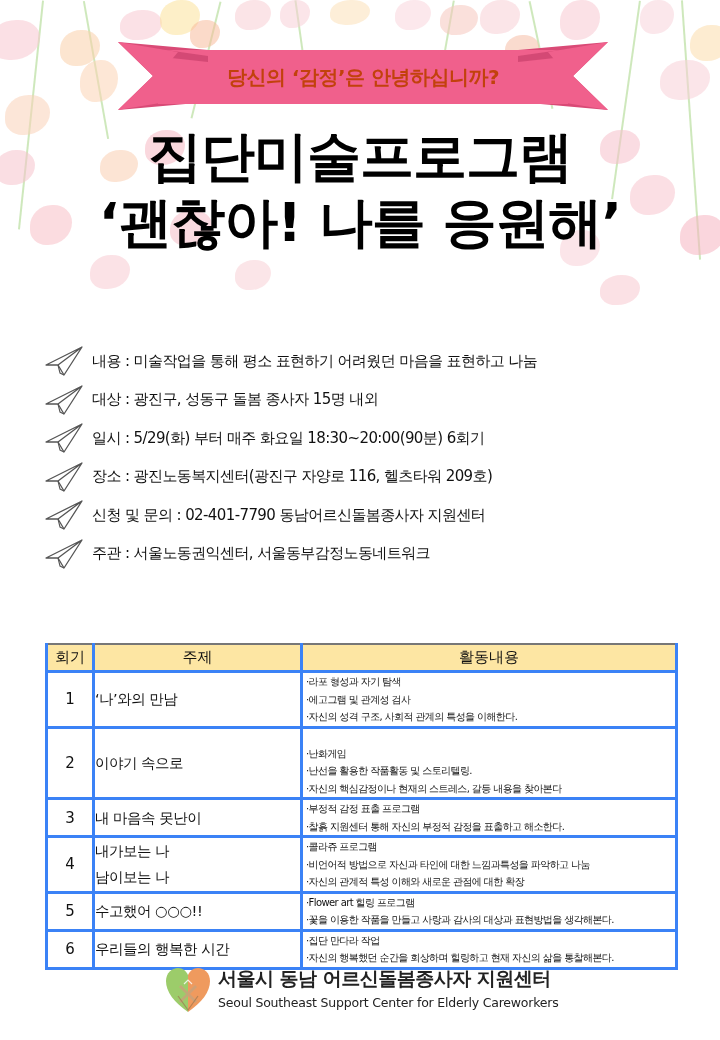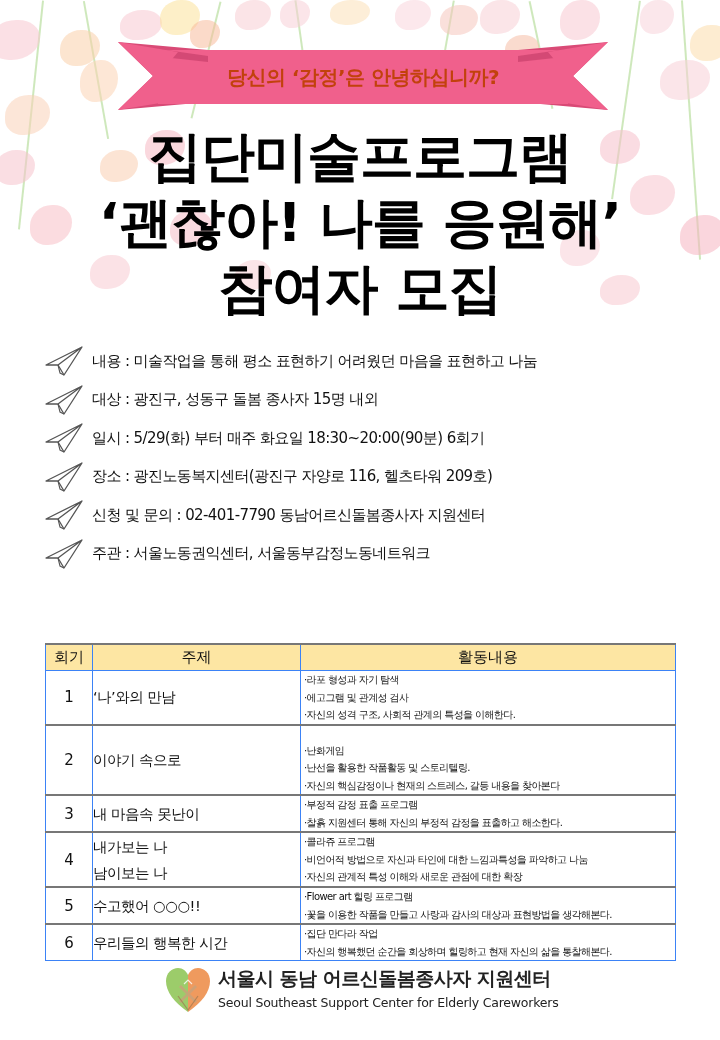--- a/index.html
+++ b/index.html
@@ -32,21 +32,21 @@
   .info { position: absolute; left: 44px; top: 342px; width: 670px; }
   .info-row { height: 38.5px; display: flex; align-items: center; }
   .info-row .icon { width: 40px; height: 32px; margin-right: 8px; flex: 0 0 auto; }
   .info-row .txt { font-size: 15px; letter-spacing: -0.6px; white-space: nowrap; }
 
   table.schedule {
     position: absolute; left: 45px; top: 643px; width: 630px;
     border-collapse: collapse; table-layout: fixed;
     font-family: "DejaVu Sans", sans-serif;
   }
-  table.schedule th, table.schedule td { border: 1px solid #3b82f6; padding: 0; }
+  table.schedule th, table.schedule td { border: 3px solid #3b82f6; padding: 0; }
   table.schedule tr.row-sep td { border-top: 2px solid #777; }
   table.schedule th {
     background: #fde6a3; font-weight: normal; font-size: 15px; height: 25px;
     border-top: 2px solid #777;
   }
   td.num { text-align: center; font-size: 15px; }
   td.topic { text-align: left; font-size: 14.5px; line-height: 26px; letter-spacing: -0.5px; }
   td.acts { font-size: 10px; letter-spacing: -0.6px; padding-left: 3px !important; vertical-align: top; }
   td.acts div { height: 17.5px; line-height: 17.5px; white-space: nowrap; overflow: hidden; }
 
@@ -115,21 +115,20 @@
     <polygon points="470,4 400,14 400,20 455,14" fill="#c23a66" opacity="0.6"></polygon>
     <polygon points="0,0 60,10 40,34 60,58 0,68 35,34" fill="#f0608c"></polygon>
     <polygon points="490,0 430,10 450,34 430,58 490,68 455,34" fill="#f0608c"></polygon>
   </svg>
   <div class="ribbon-text">당신의 ‘감정’은 안녕하십니까?</div>
 </div>
 
 <div class="title">
   <div>집단미술프로그램</div>
   <div>‘괜찮아! 나를 응원해’</div>
-  <div>참여자 모집</div>
 </div>
 
 <div class="info">
   <div class="info-row">
     <svg class="icon" viewBox="0 0 40 32">
         <path d="M38 2 L2 20 L14 20 L20 30 Z M38 2 L14 20 M38 2 L20 30" fill="none" stroke="#555" stroke-width="1.3" stroke-linejoin="round"></path>
         <path d="M14 20 L16 28 L20 30" fill="none" stroke="#555" stroke-width="1.1"></path>
       </svg>
     <span class="txt">내용 :  미술작업을 통해 평소 표현하기 어려웠던 마음을 표현하고 나눔</span>
   </div>

